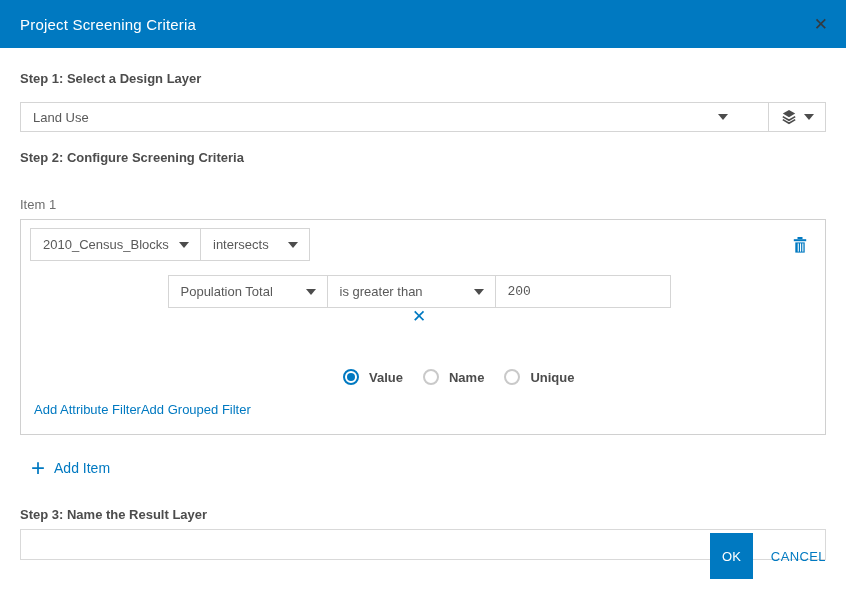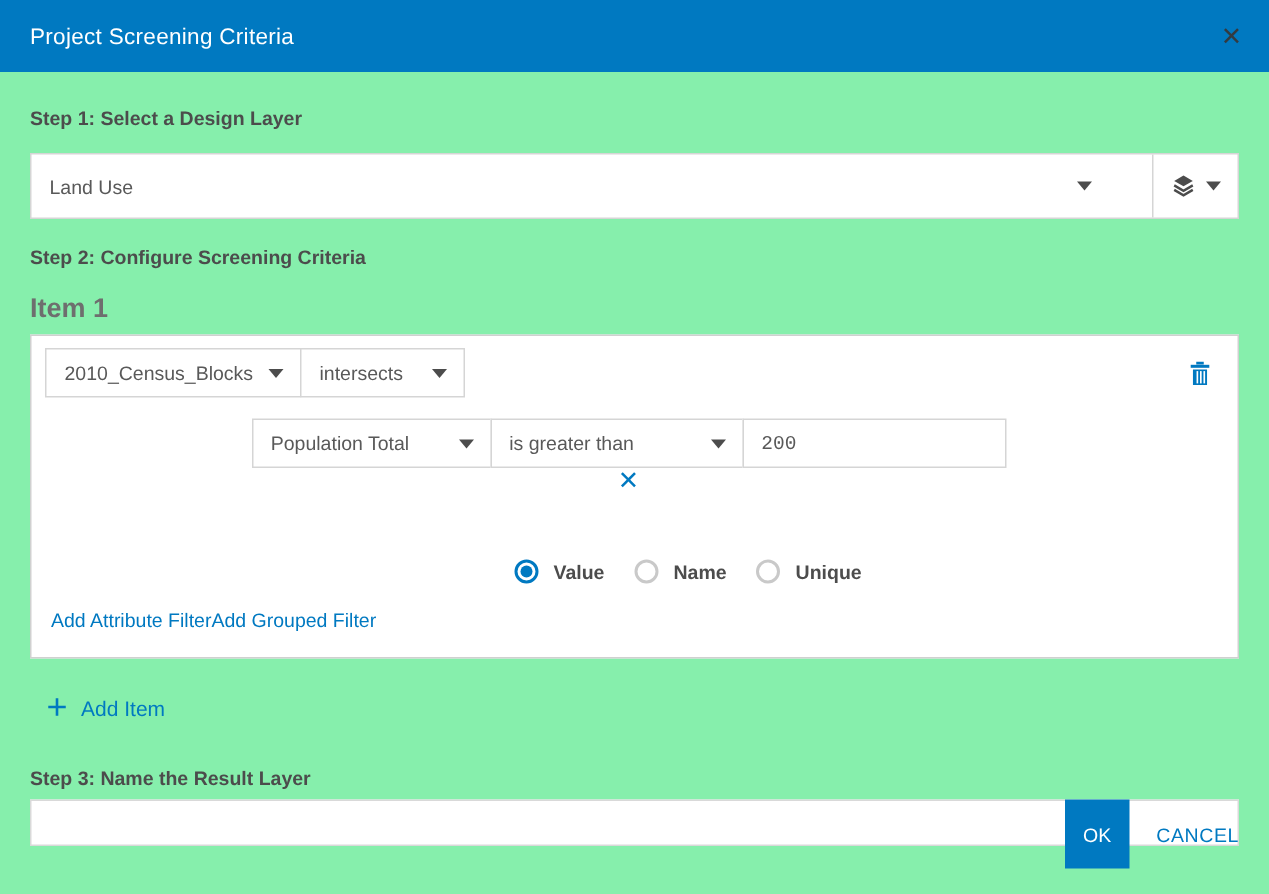--- a/index.html
+++ b/index.html
@@ -1,57 +1,57 @@
 <!DOCTYPE html>
 <html><head>
 <meta charset="utf-8">
 <style>
   * { margin:0; padding:0; box-sizing:border-box; }
   html,body { background:#e9e9e9; }
   body { font-family:"Liberation Sans","DejaVu Sans",sans-serif; }
 
   .dialog {
-    width:846px; height:596px; background:#86efac;
+    width:846px; height:596px; background:#ffffff;
     position:relative; overflow:hidden; margin:0 auto;
   }
 
   
   .dlg-header {
     height:48px; background:#0079c1; display:flex; align-items:center;
     justify-content:space-between; padding:0 18px 0 20px;
   }
   .dlg-title { color:#ffffff; font-size:15px; font-weight:400; letter-spacing:.2px; }
   .dlg-close { color:#333a40; font-size:17px; line-height:1; cursor:pointer; font-weight:400; }
 
   .dlg-body { padding:0 20px; }
 
   .step-label {
     margin-top:23px; font-size:13px; font-weight:bold; color:#4c4c4c;
   }
 
   
   .combo-row {
-    margin-top:16px; height:44px; background:#fff;
+    margin-top:16px; height:30px; background:#fff;
     border:1px solid #d5d5d5; display:flex; align-items:stretch;gap:26px;
   }
   .combo-main {
     flex:1; display:flex; align-items:center; justify-content:space-between;
     padding:0 14px 0 12px; cursor:pointer;
   }
   .combo-value { font-size:13px; color:#595959; }
   .layer-btn {
     width:57px; border-left:1px solid #d5d5d5; display:flex; align-items:center;
     justify-content:center; gap:7px; cursor:pointer;
   }
   .caret {
     width:0; height:0; border-left:5px solid transparent;
     border-right:5px solid transparent; border-top:6px solid #4c4c4c;
   }
 
-  .item-label { margin-top:16px; font-size:18px; color:#6e6e6e;font-weight:bold; }
+  .item-label { margin-top:32px; font-size:13px; color:#6e6e6e; }
 
   
   .item-card {
     margin-top:7px; background:#fff; border:1px solid #d0d0d0;
     padding-bottom:17px;
   }
   .card-row {
     display:flex; align-items:center; justify-content:space-between;
     margin-top:8px; padding:0 17px 0 9px;
   }

